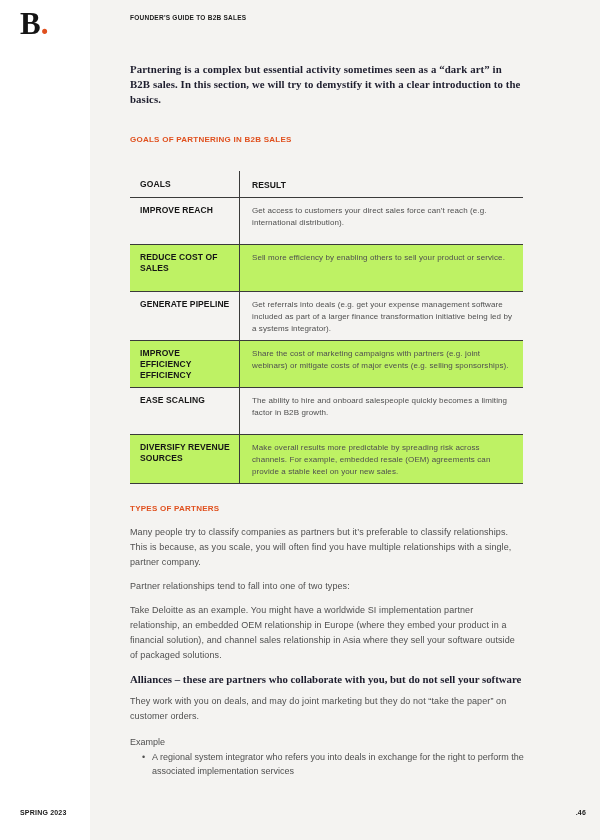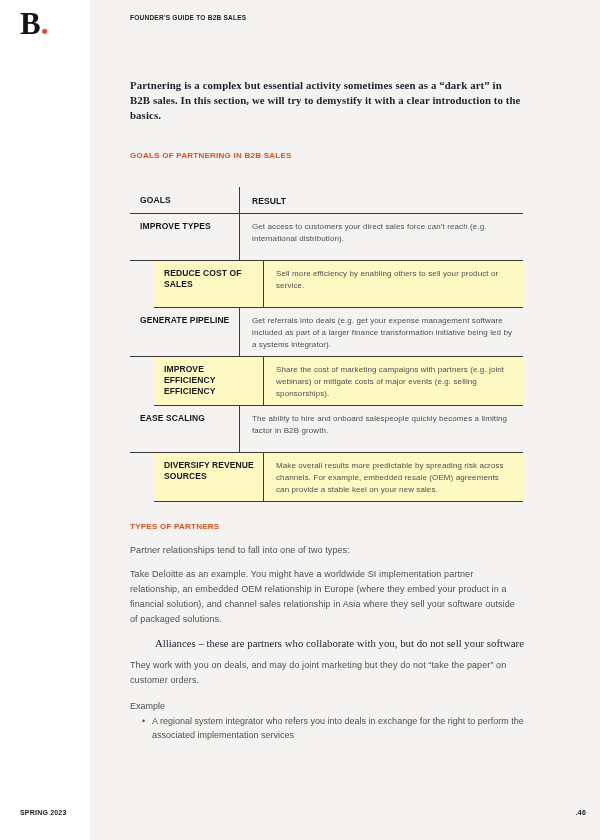--- a/index.html
+++ b/index.html
@@ -34,21 +34,21 @@
     position: absolute;
     left: 130px; top: 14px;
     font-size: 6.5px;
     font-weight: bold;
     letter-spacing: 0.25px;
     color: #1a1a1a;
   }
 
   .content {
     position: absolute;
-    left: 130px; top: 78px;
+    left: 130px; top: 62px;
     width: 394px;
   }
 
   .intro {
     font-family: "Liberation Serif", serif;
     font-weight: bold;
     font-size: 10.8px;
     line-height: 15px;
     color: #1e1e2e;
     letter-spacing: 0.1px;
@@ -65,21 +65,21 @@
   }
 
   .goals-table { margin-top: 26px; width: 393px; }
 
   .trow {
     display: flex;
     border-bottom: 1px solid #3a3a3a;
     min-height: 47px;
   }
   .trow.head { min-height: 27px; }
-  .trow.alt { background: #fef9c3; margin-left: 24px; }
+  .trow.alt { background: #bef264; }
 
   .cell-goal {
     width: 110px;
     flex: 0 0 110px;
     border-right: 1px solid #3a3a3a;
     padding: 7px 8px 5px 10px;
     font-weight: bold;
     font-size: 8.5px;
     line-height: 11px;
     color: #161616;
@@ -107,27 +107,26 @@
   .para {
     font-size: 9px;
     line-height: 15px;
     letter-spacing: 0.1px;
     margin-bottom: 9px;
     color: #4f4f4f;
   }
 
   .alliances-heading {
     font-family: "Liberation Serif", serif;
-    font-weight: normal;
+    font-weight: bold;
     font-size: 10.8px;
     line-height: 15px;
     color: #1e1e2e;
     margin-top: 4px;
     margin-bottom: 7px;
-    text-align: right;
   }
 
   .example-block { margin-top: 12px; }
   .example-label {
     font-size: 9px;
     line-height: 13px;
     color: #4f4f4f;
   }
   .example-list { list-style: none; margin-top: 1px; }
   .example-list li {
@@ -175,21 +174,21 @@
   <p class="intro">Partnering is a complex but essential activity sometimes seen as a “dark art” in B2B sales. In this section, we will try to demystify it with a clear introduction to the basics.</p>
 
   <div class="section-heading">GOALS OF PARTNERING IN B2B SALES</div>
 
   <div class="goals-table">
     <div class="trow head">
       <div class="cell-goal">GOALS</div>
       <div class="cell-result">RESULT</div>
     </div>
     <div class="trow">
-      <div class="cell-goal">IMPROVE TYPES</div>
+      <div class="cell-goal">IMPROVE REACH</div>
       <div class="cell-result">Get access to customers your direct sales force can’t reach (e.g. international distribution).</div>
     </div>
     <div class="trow alt">
       <div class="cell-goal">REDUCE COST OF SALES</div>
       <div class="cell-result">Sell more efficiency by enabling others to sell your product or service.</div>
     </div>
     <div class="trow">
       <div class="cell-goal">GENERATE PIPELINE</div>
       <div class="cell-result">Get referrals into deals (e.g. get your expense management software included as part of a larger finance transformation initiative being led by a systems integrator).</div>
     </div>
@@ -202,20 +201,21 @@
       <div class="cell-result">The ability to hire and onboard salespeople quickly becomes a limiting factor in B2B growth.</div>
     </div>
     <div class="trow alt">
       <div class="cell-goal">DIVERSIFY REVENUE SOURCES</div>
       <div class="cell-result">Make overall results more predictable by spreading risk across channels. For example, embedded resale (OEM) agreements can provide a stable keel on your new sales.</div>
     </div>
   </div>
 
   <div class="section-heading partners-heading">TYPES OF PARTNERS</div>
 
+  <p class="para">Many people try to classify companies as partners but it’s preferable to classify relationships. This is because, as you scale, you will often find you have multiple relationships with a single, partner company.</p>
   <p class="para">Partner relationships tend to fall into one of two types:</p>
   <p class="para">Take Deloitte as an example. You might have a worldwide SI implementation partner relationship, an embedded OEM relationship in Europe (where they embed your product in a financial solution), and channel sales relationship in Asia where they sell your software outside of packaged solutions.</p>
 
   <h3 class="alliances-heading">Alliances – these are partners who collaborate with you, but do not sell your software</h3>
 
   <p class="para">They work with you on deals, and may do joint marketing but they do not “take the paper” on customer orders.</p>
 
   <div class="example-block">
     <div class="example-label">Example</div>
     <ul class="example-list">

